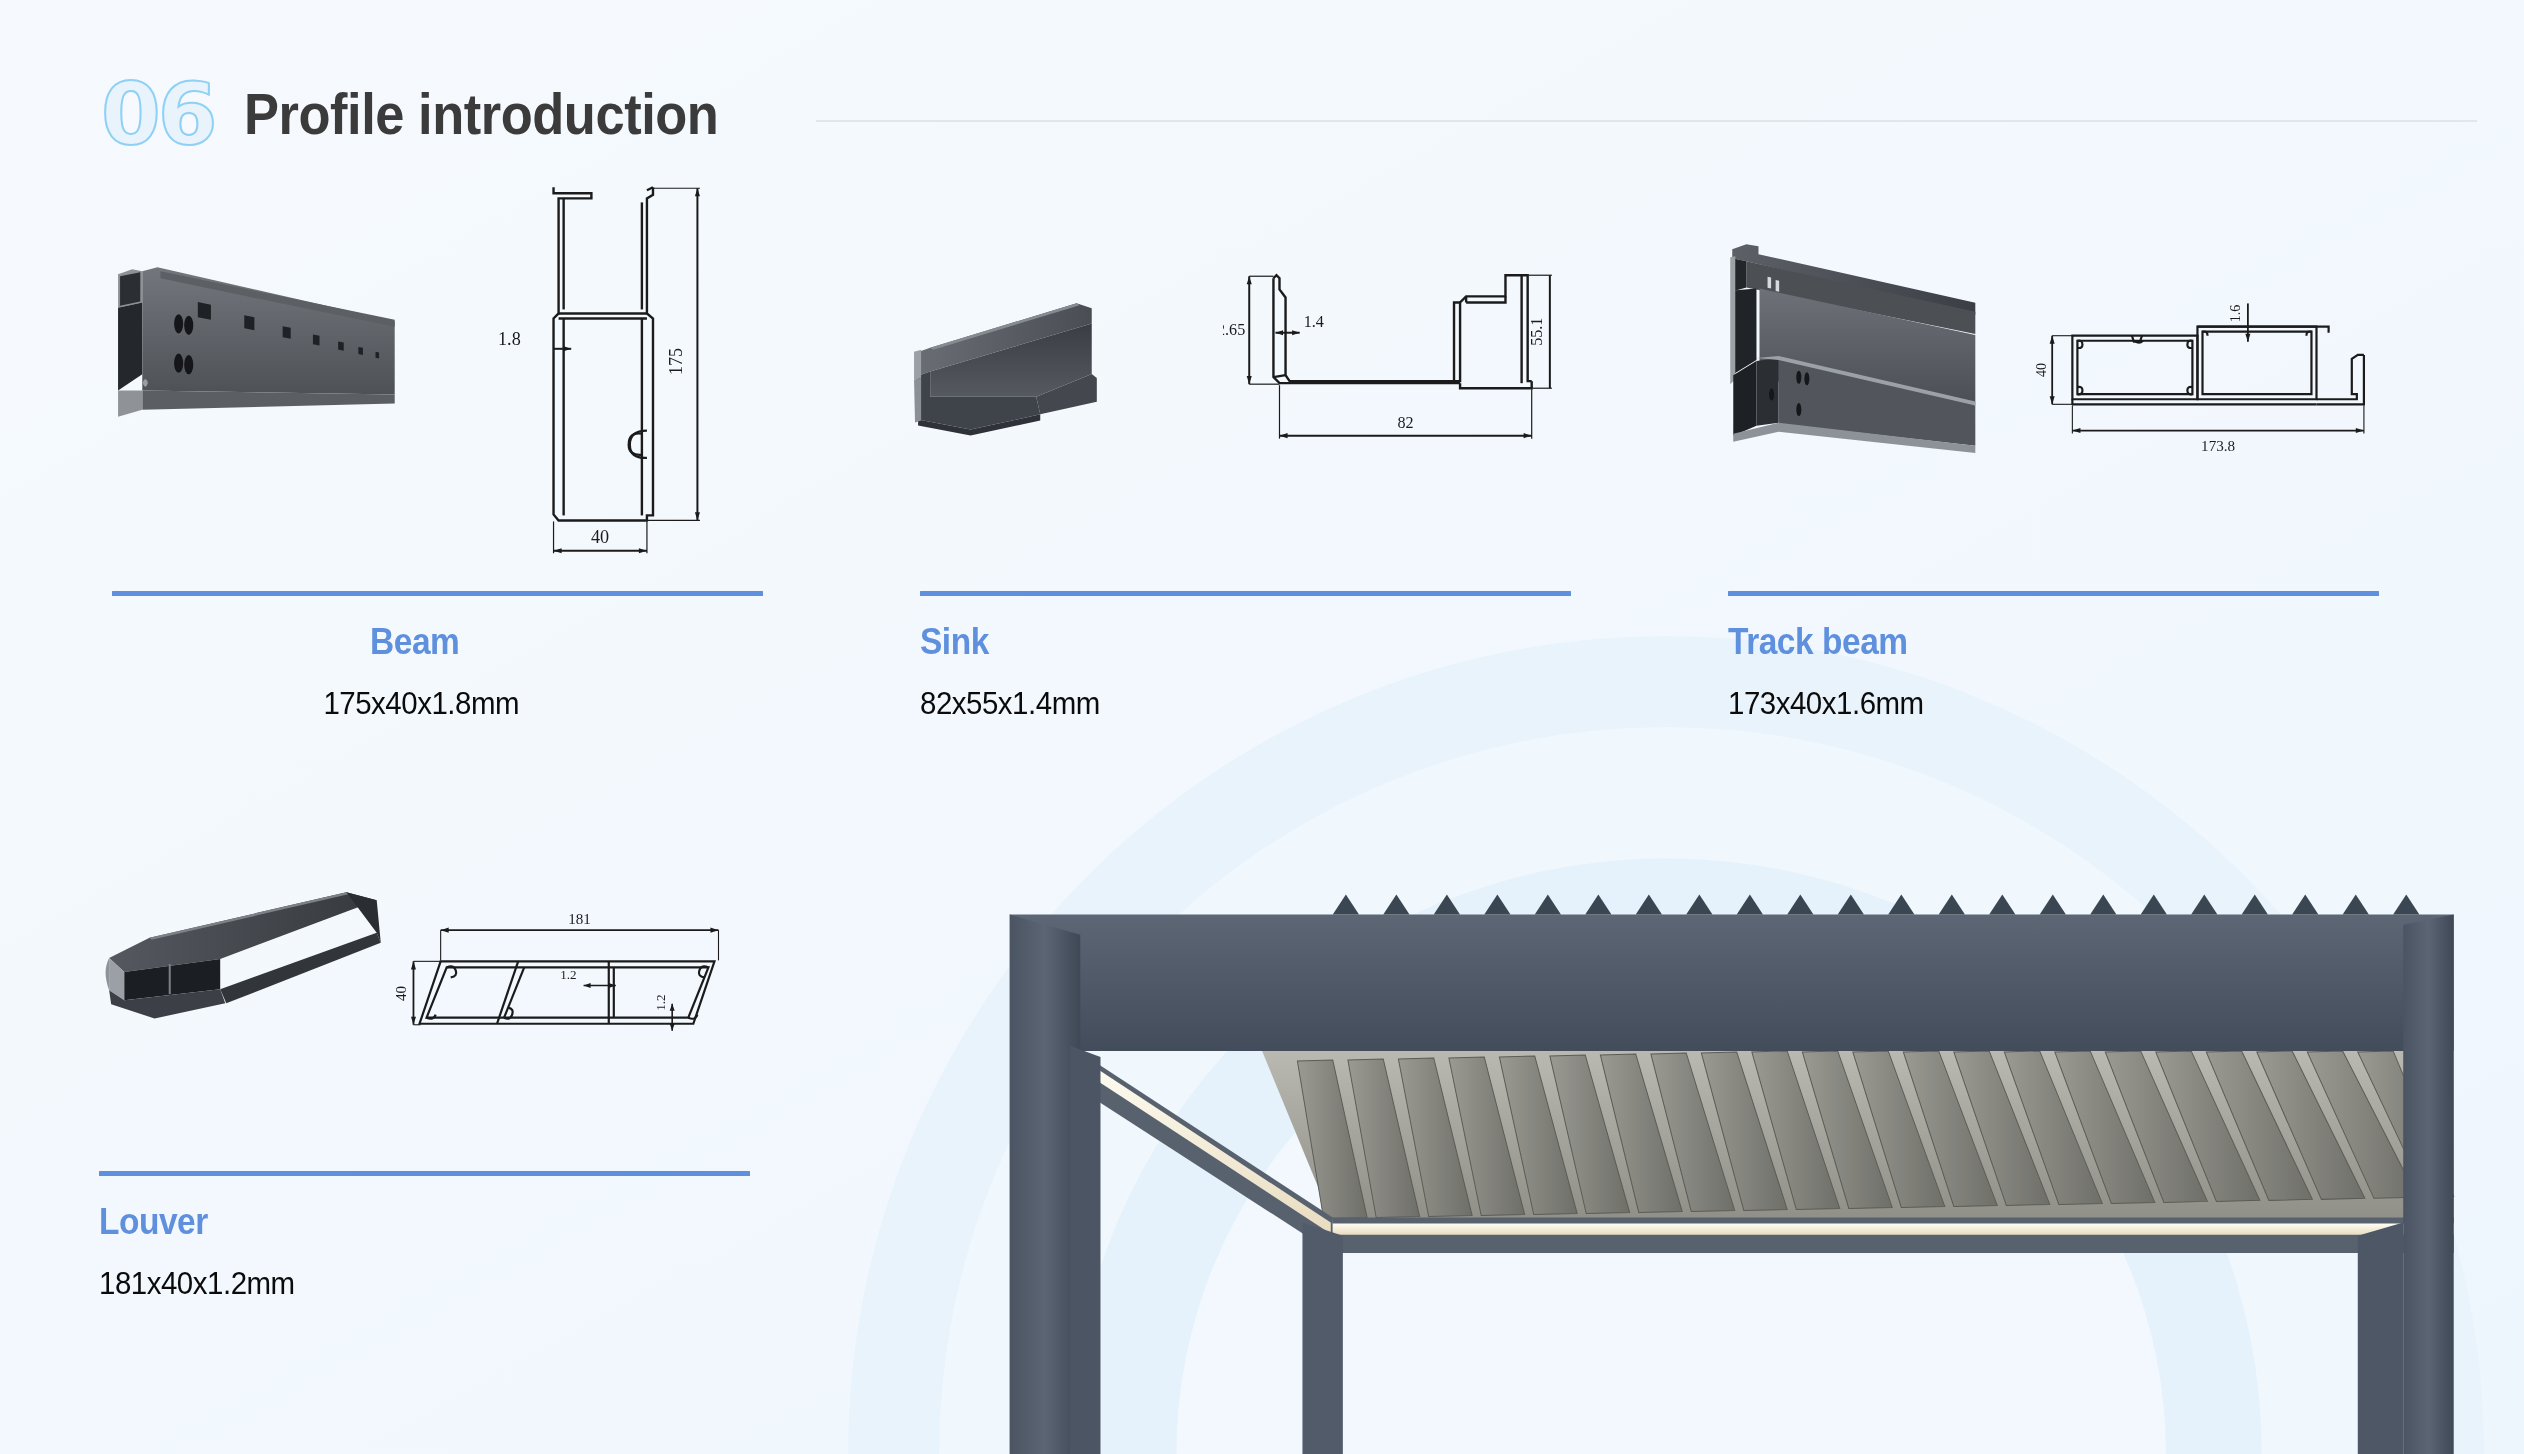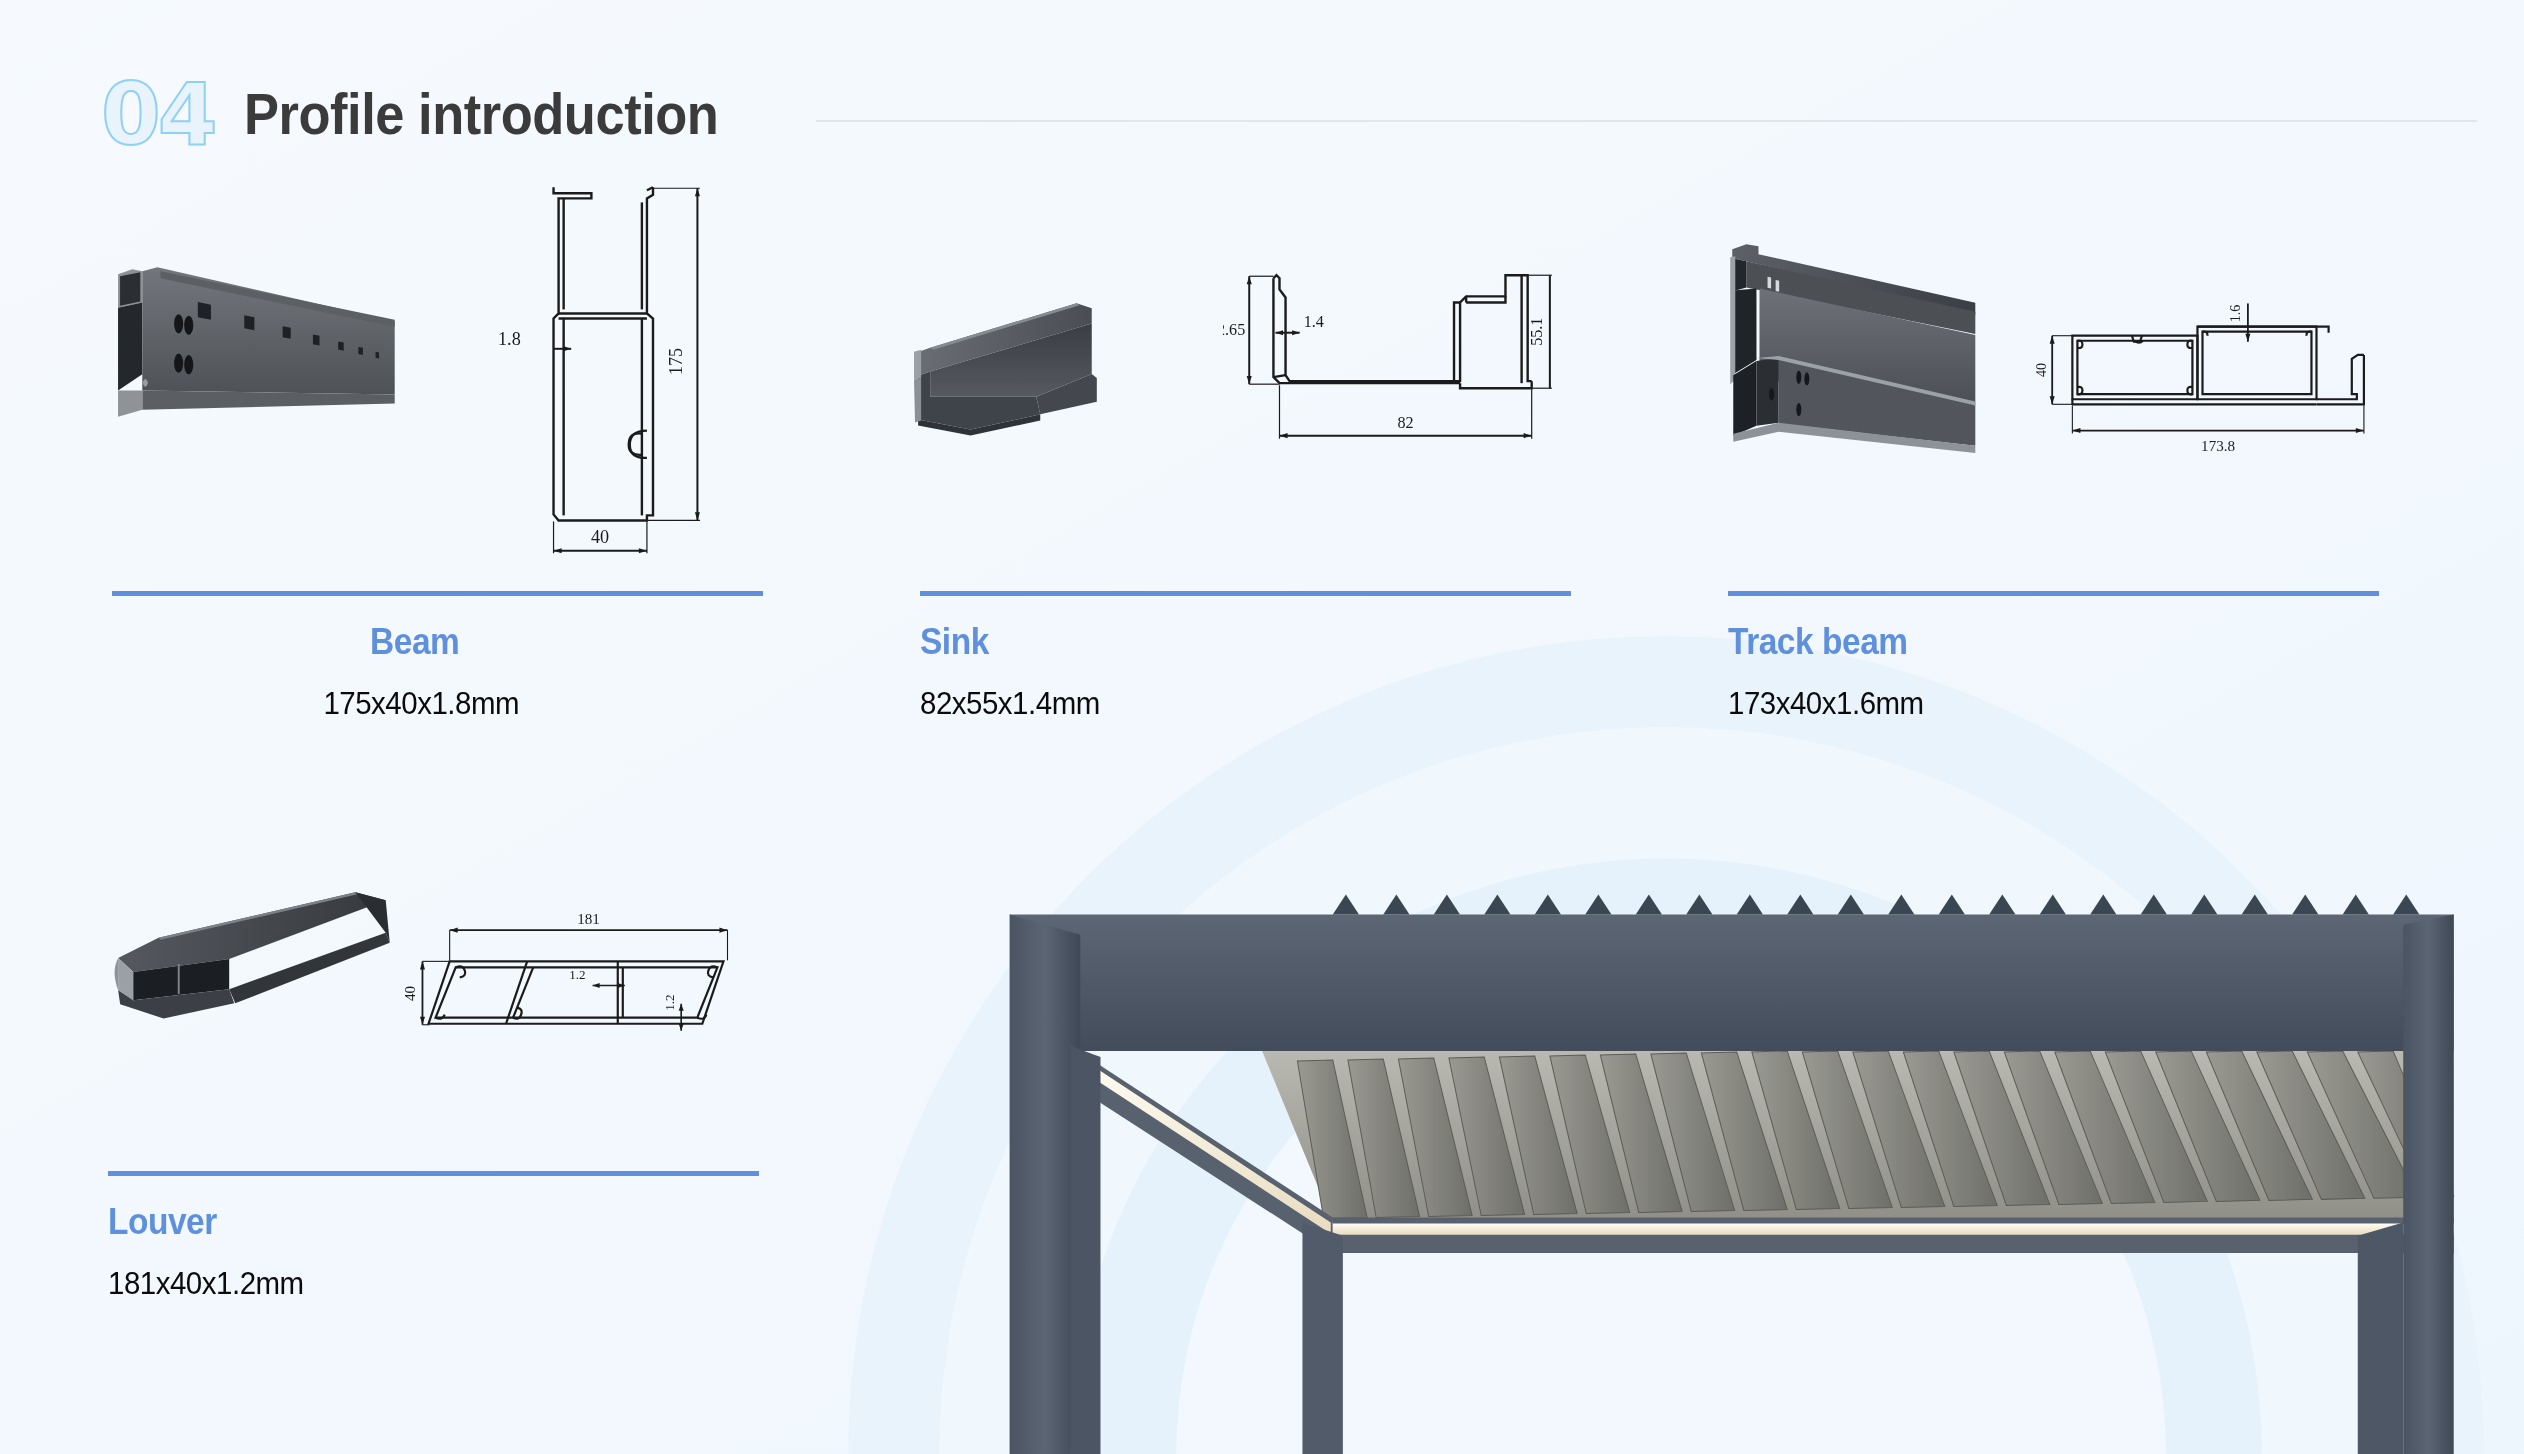--- a/index.html
+++ b/index.html
@@ -44,21 +44,21 @@
   }
   .card-spec{
     font-size:31px;color:#0b0b0b;margin-top:28px;line-height:1;
     letter-spacing:-0.5px;
     transform:scaleX(0.95);transform-origin:left center;
   }
 
   #card-beam{left:112px;top:167px;width:651px;text-align:center;}
   #card-sink{left:920px;top:167px;width:651px;}
   #card-track{left:1728px;top:167px;width:651px;}
-  #card-louver{left:108px;top:838px;width:651px;}
+  #card-louver{left:99px;top:838px;width:651px;}
 
   .dim-text{font-family:"Liberation Serif", serif;fill:#1b1b1b;}
   .tech{display:block;}
   .tech line,.tech path,.tech polyline,.tech polygon{vector-effect:non-scaling-stroke;}
 </style>
 </head>
 <body>
 
 <svg class="bg-arcs" viewBox="0 0 5120 2880">
   <defs>
@@ -70,21 +70,21 @@
   <rect x="0" y="0" width="5120" height="2880" fill="url(#bgGrad)"></rect>
   <g fill="none">
     <path d="M 1680 2880 A 1620 1620 0 0 1 4920 2880 Z" fill="#e8f3fb"></path>
     <path d="M 1860 2880 A 1440 1440 0 0 1 4740 2880 Z" fill="#f0f7fd"></path>
     <path d="M 2120 2880 A 1180 1180 0 0 1 4480 2880 Z" fill="#e6f2fb"></path>
     <path d="M 2330 2880 A 980 980 0 0 1 4290 2880 Z" fill="#f2f8fe"></path>
   </g>
 </svg>
 
 <div class="header">
-  <div class="num-04">04</div>
+  <div class="num-04">06</div>
   <div class="page-title">Profile introduction</div>
 </div>
 <div class="header-rule"></div>
 
 <div class="card" id="card-beam">
   <div class="visuals" style="height:424px;">
 
     <svg class="render" style="left:0px;top:76px;" width="313" height="202" viewBox="0 0 620 400">
       <defs>
         <linearGradient id="bmFace" x1="0" y1="0" x2="0" y2="1">

